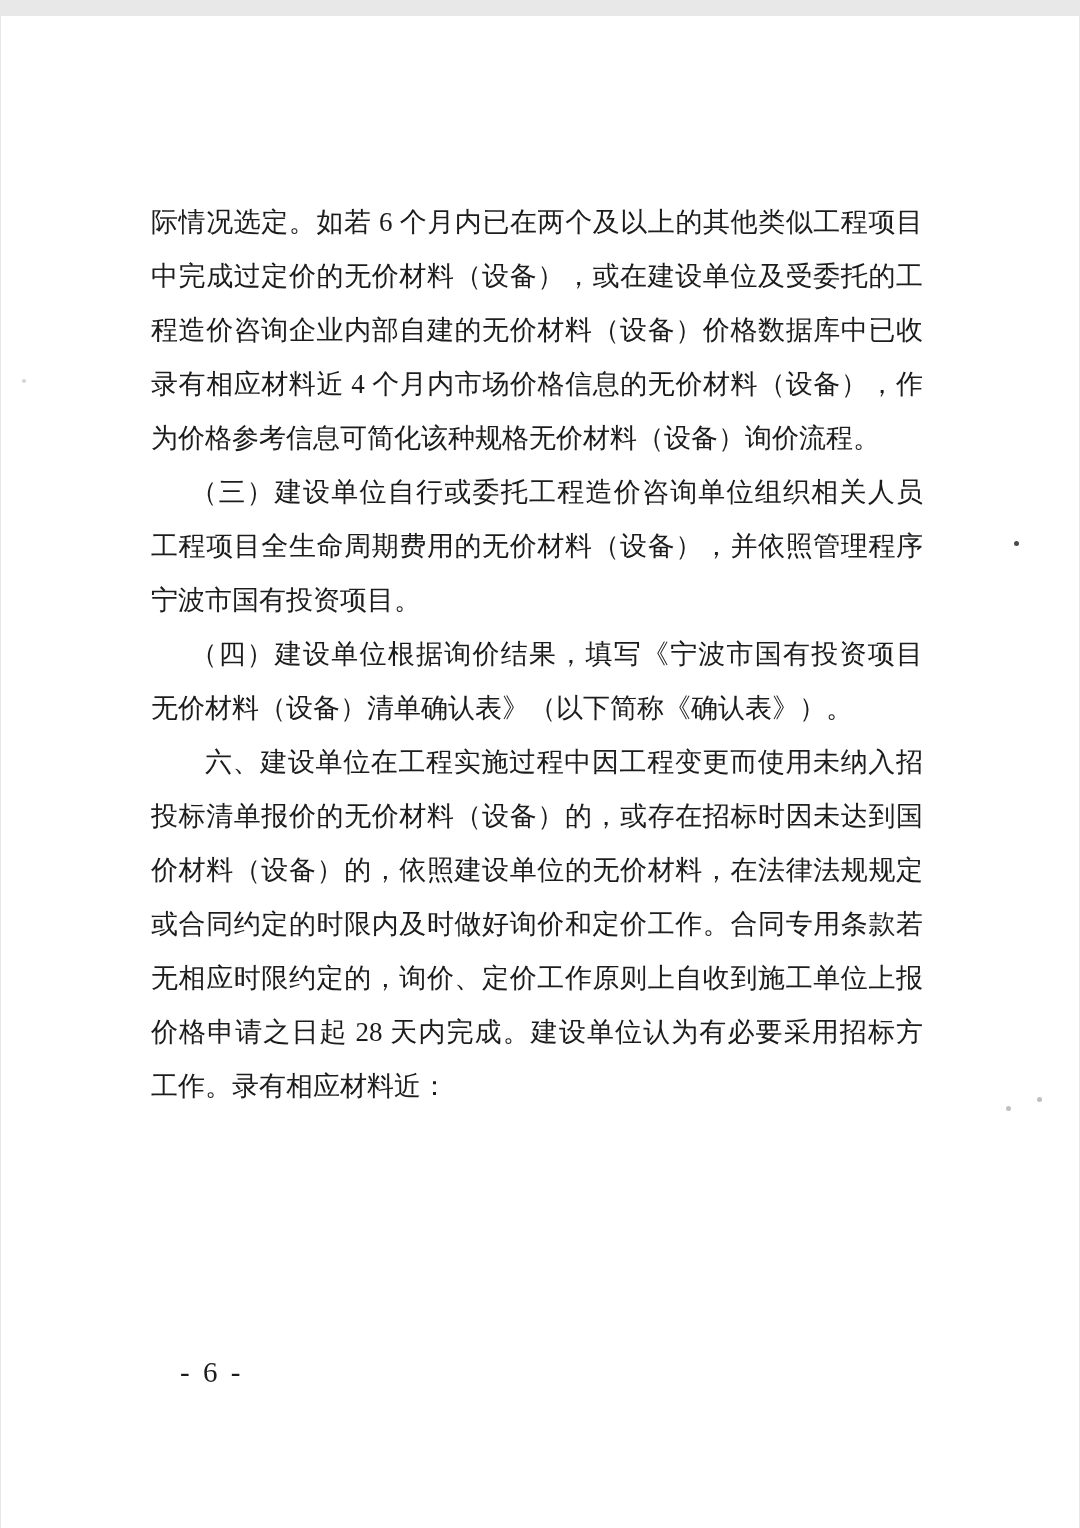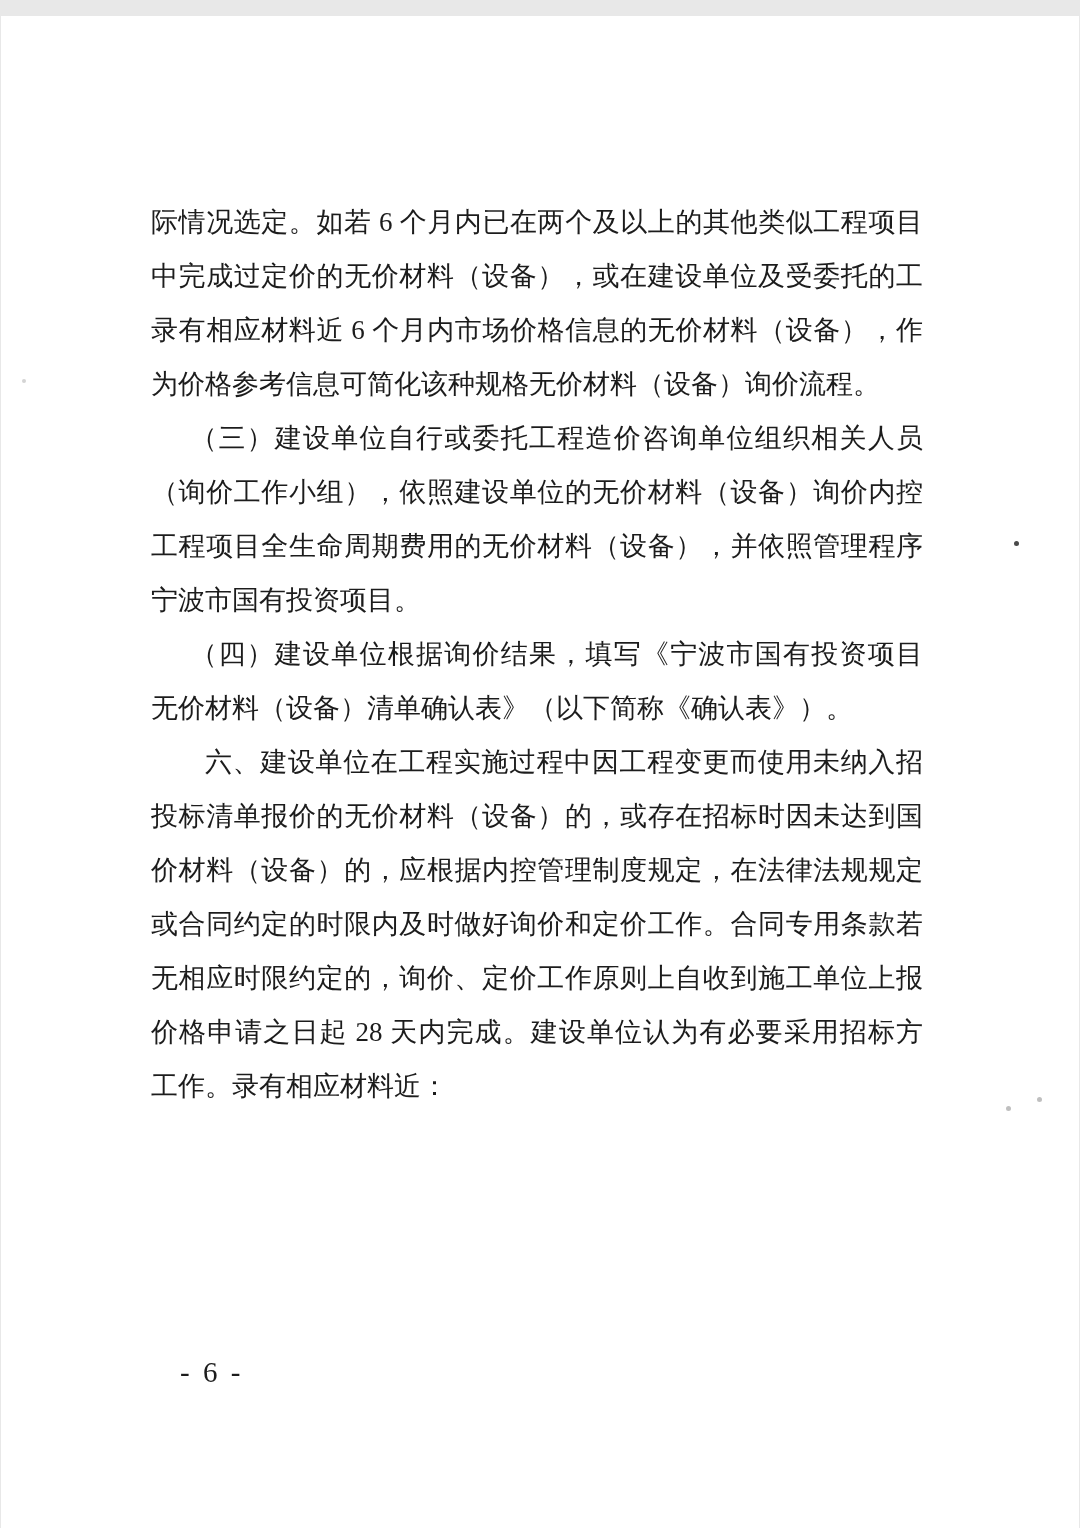--- a/index.html
+++ b/index.html
@@ -59,37 +59,37 @@
   }
 </style>
 </head>
 <body>
 
 <div class="page">
   <div class="doc-body">
       <div class="para">
         <div class="line">际情况选定。如若 6 个月内已在两个及以上的其他类似工程项目</div>
         <div class="line">中完成过定价的无价材料（设备），或在建设单位及受委托的工</div>
-        <div class="line">录有相应材料近 6 个月内市场价格信息的无价材料（设备），作</div>
+        <div class="line">程造价咨询企业内部自建的无价材料（设备）价格数据库中已收</div>
+        <div class="line">录有相应材料近 4 个月内市场价格信息的无价材料（设备），作</div>
         <div class="line last">为价格参考信息可简化该种规格无价材料（设备）询价流程。</div>
       </div>
       <div class="para">
         <div class="line indent-paren">（三）建设单位自行或委托工程造价咨询单位组织相关人员</div>
-        <div class="line">（询价工作小组），依照建设单位的无价材料（设备）询价内控</div>
         <div class="line">工程项目全生命周期费用的无价材料（设备），并依照管理程序</div>
         <div class="line last">宁波市国有投资项目。</div>
       </div>
       <div class="para">
         <div class="line indent-paren">（四）建设单位根据询价结果，填写《宁波市国有投资项目</div>
         <div class="line last">无价材料（设备）清单确认表》（以下简称《确认表》）。</div>
       </div>
       <div class="para">
         <div class="line indent">六、建设单位在工程实施过程中因工程变更而使用未纳入招</div>
         <div class="line">投标清单报价的无价材料（设备）的，或存在招标时因未达到国</div>
-        <div class="line">价材料（设备）的，应根据内控管理制度规定，在法律法规规定</div>
+        <div class="line">价材料（设备）的，依照建设单位的无价材料，在法律法规规定</div>
         <div class="line">或合同约定的时限内及时做好询价和定价工作。合同专用条款若</div>
         <div class="line">无相应时限约定的，询价、定价工作原则上自收到施工单位上报</div>
         <div class="line">价格申请之日起 28 天内完成。建设单位认为有必要采用招标方</div>
         <div class="line last">工作。录有相应材料近：</div>
       </div>
     </div>
   <div class="footer-page-number">- 6 -</div>
 <div class="speck" style="left: 1013px; top: 525px; width: 5px; height: 5px; opacity: 0.85;"></div>
     <div class="speck" style="left: 1036px; top: 1081px; width: 5px; height: 5px; opacity: 0.3;"></div>
     <div class="speck" style="left: 1005px; top: 1090px; width: 5px; height: 5px; opacity: 0.3;"></div>

